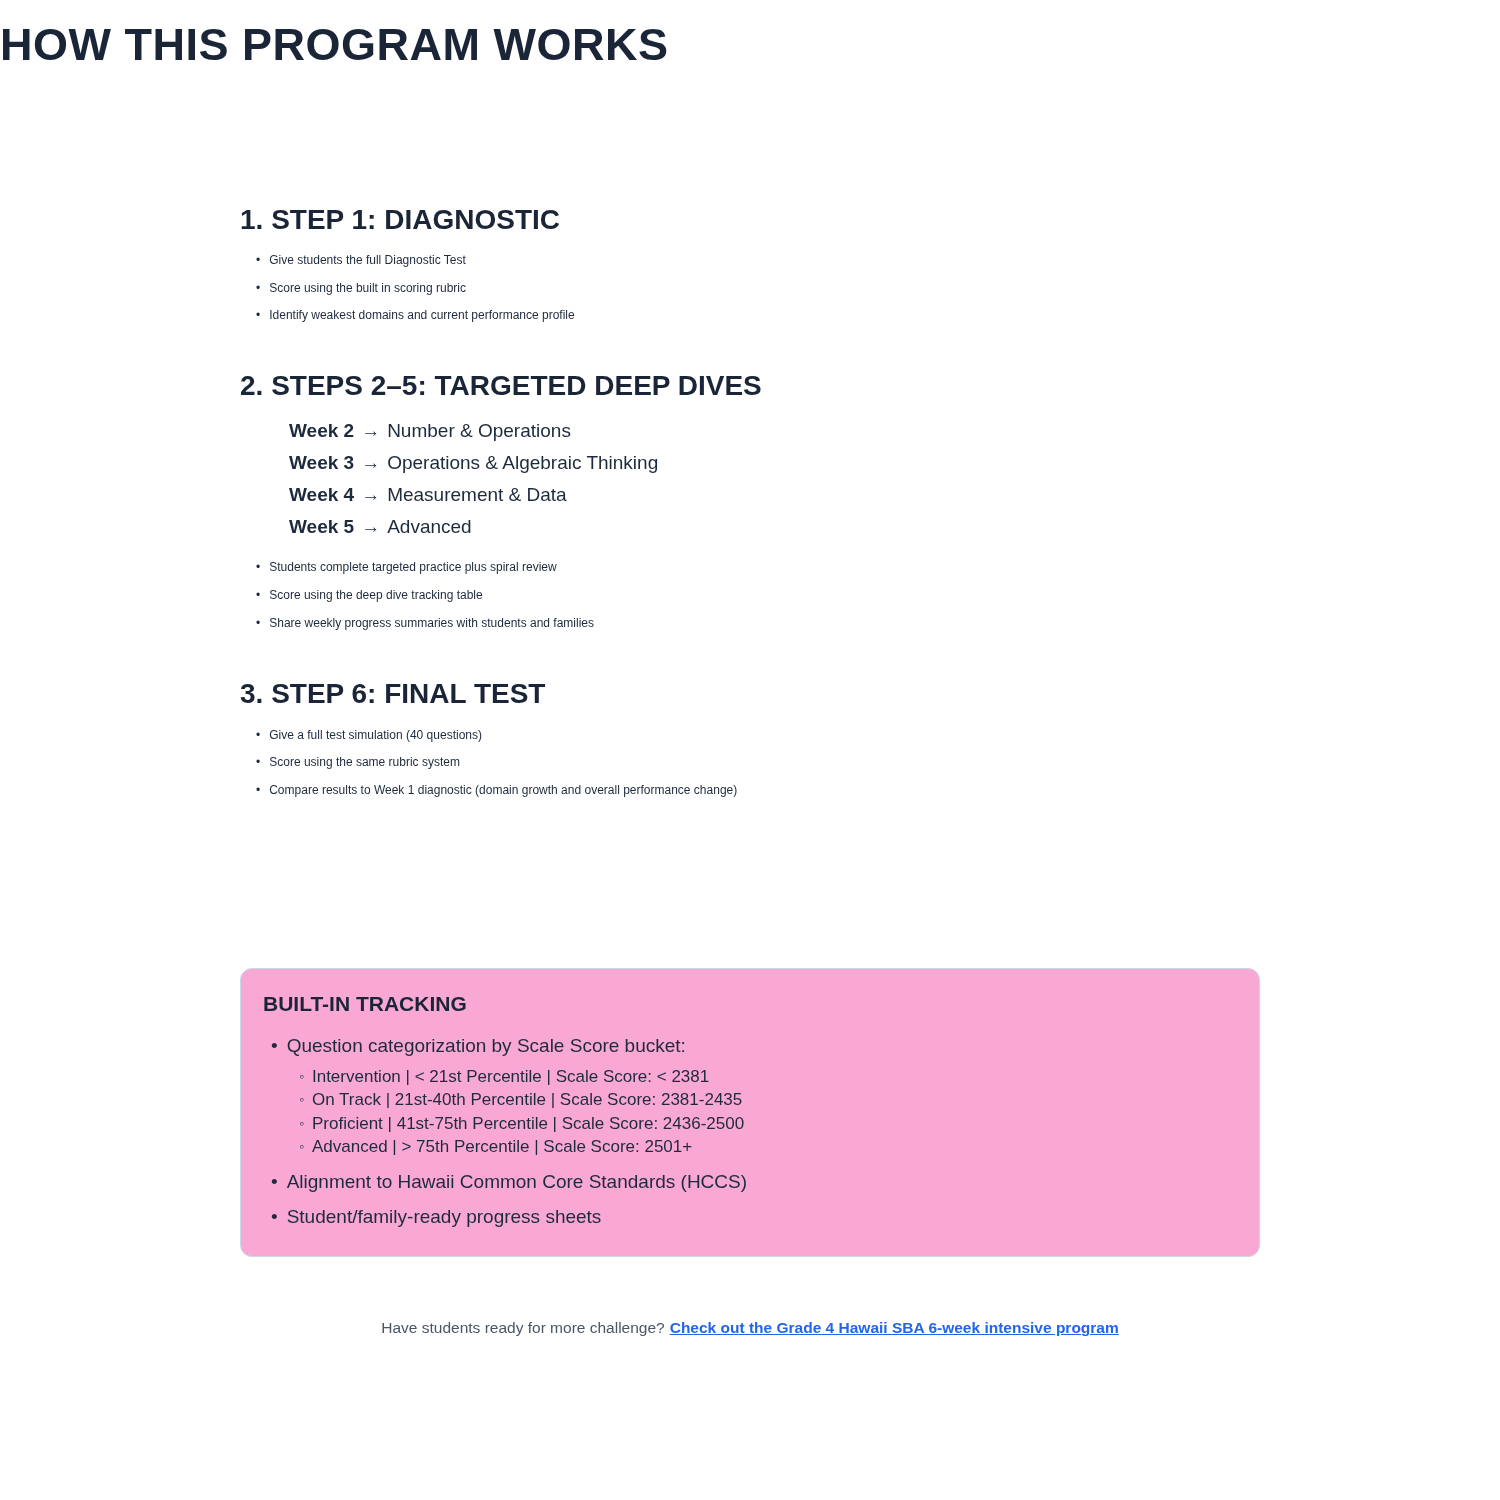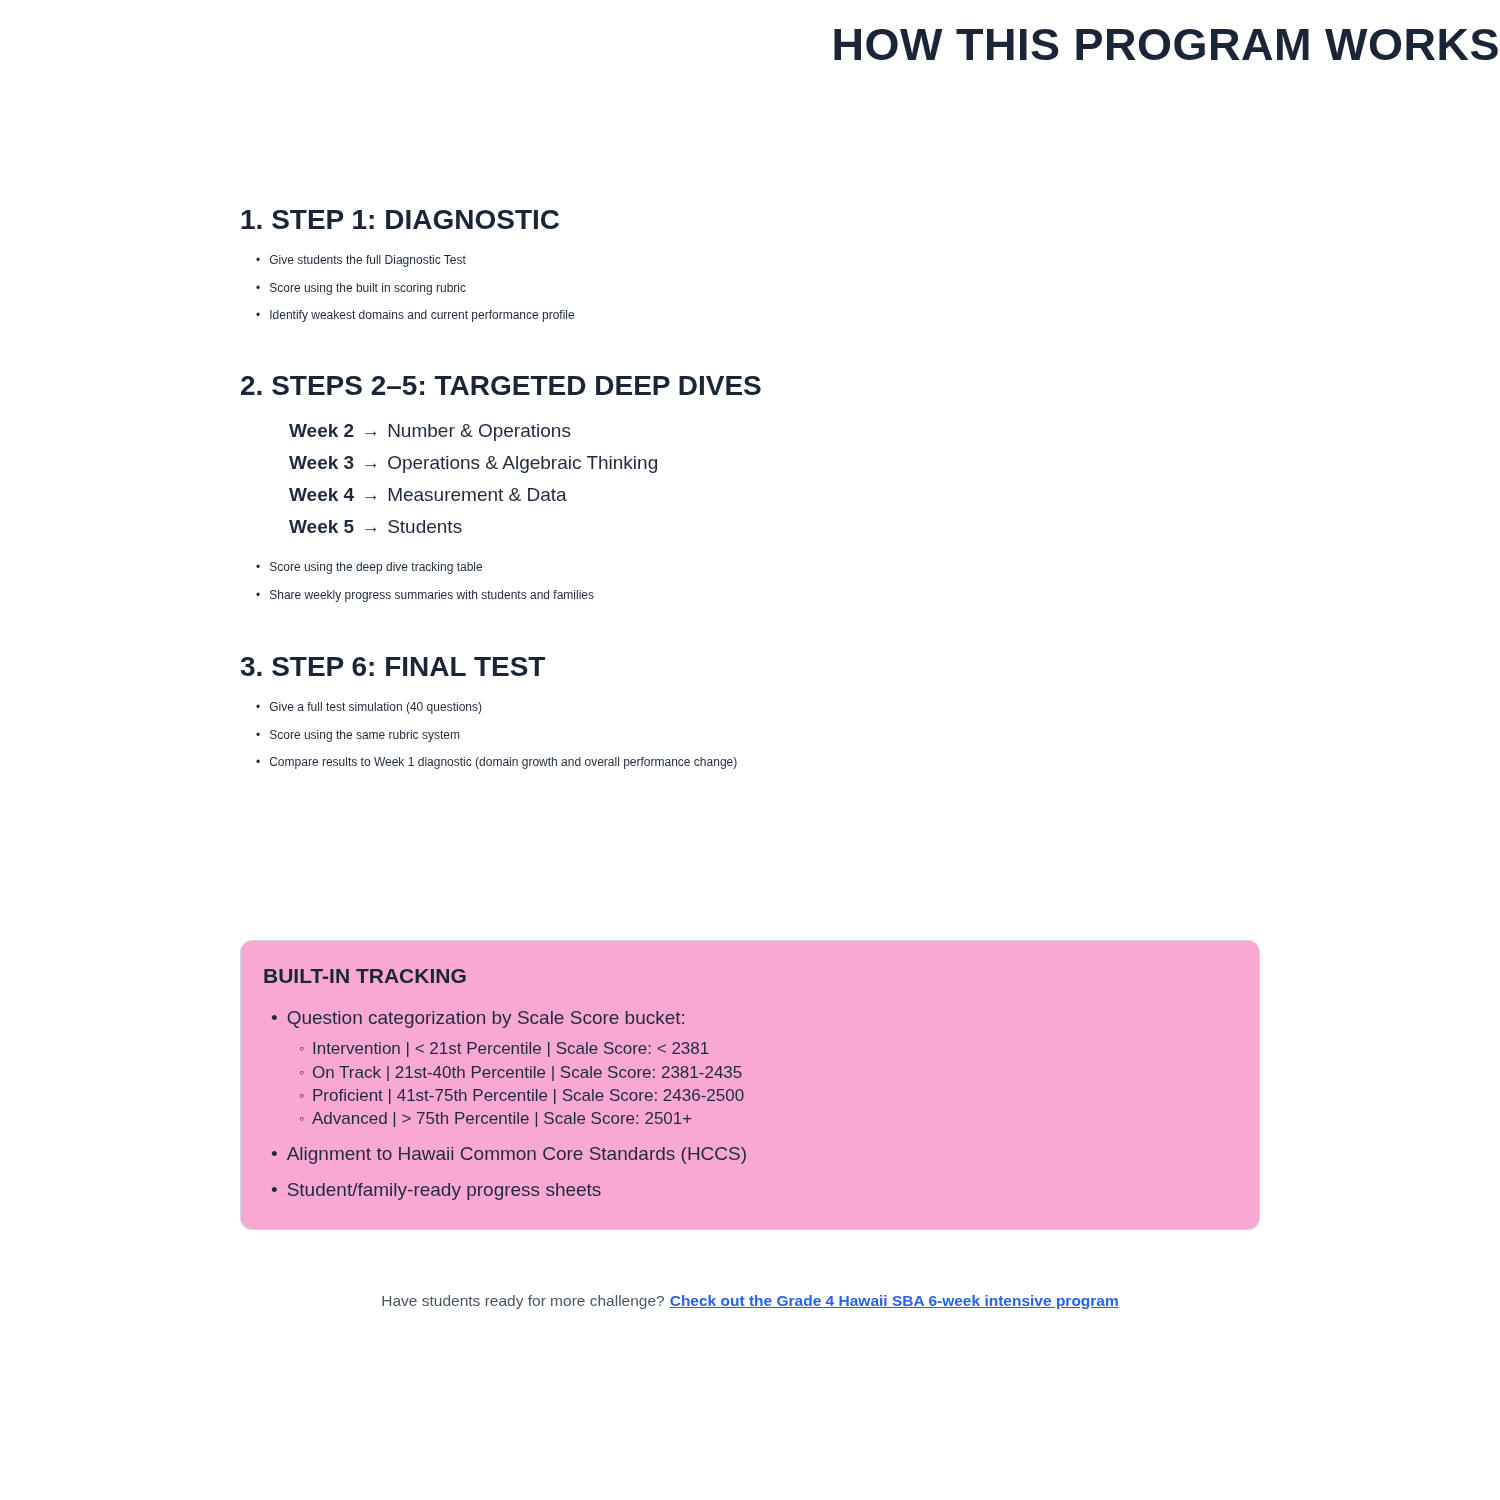--- a/index.html
+++ b/index.html
@@ -12,21 +12,21 @@
     min-height: 1500px;
     font-family: "Liberation Sans", sans-serif;
     color: #1e2a3d;
     position: relative;
   }
   .container {
     width: 1020px;
     margin: 0 auto;
   }
   .page-title {
-    text-align: right;
+    text-align: left;
     font-size: 45px;
     font-weight: bold;
     color: #1b2538;
     margin: 0;
     padding-top: 20px;
     letter-spacing: 0.5px;
     line-height: 1.1;
   }
   .section h2 {
     font-size: 28px;
@@ -140,24 +140,25 @@
       <div class="week-line">
         <span class="week-label">Week 2</span><span class="arrow">→</span><span>Number &amp; Operations</span>
       </div>
       <div class="week-line">
         <span class="week-label">Week 3</span><span class="arrow">→</span><span>Operations &amp; Algebraic Thinking</span>
       </div>
       <div class="week-line">
         <span class="week-label">Week 4</span><span class="arrow">→</span><span>Measurement &amp; Data</span>
       </div>
       <div class="week-line">
-        <span class="week-label">Week 5</span><span class="arrow">→</span><span>Students</span>
+        <span class="week-label">Week 5</span><span class="arrow">→</span><span>Advanced</span>
       </div>
     </div>
     <ul class="bullet-list" style="margin-top:22px;">
+      <li><span class="marker">•</span><span>Students complete targeted practice plus spiral review</span></li>
       <li><span class="marker">•</span><span>Score using the deep dive tracking table</span></li>
       <li><span class="marker">•</span><span>Share weekly progress summaries with students and families</span></li>
     </ul>
   </div>
 
   <div class="section section-3">
     <h2>3. STEP 6: FINAL TEST</h2>
     <ul class="bullet-list">
       <li><span class="marker">•</span><span>Give a full test simulation (40 questions)</span></li>
       <li><span class="marker">•</span><span>Score using the same rubric system</span></li>

